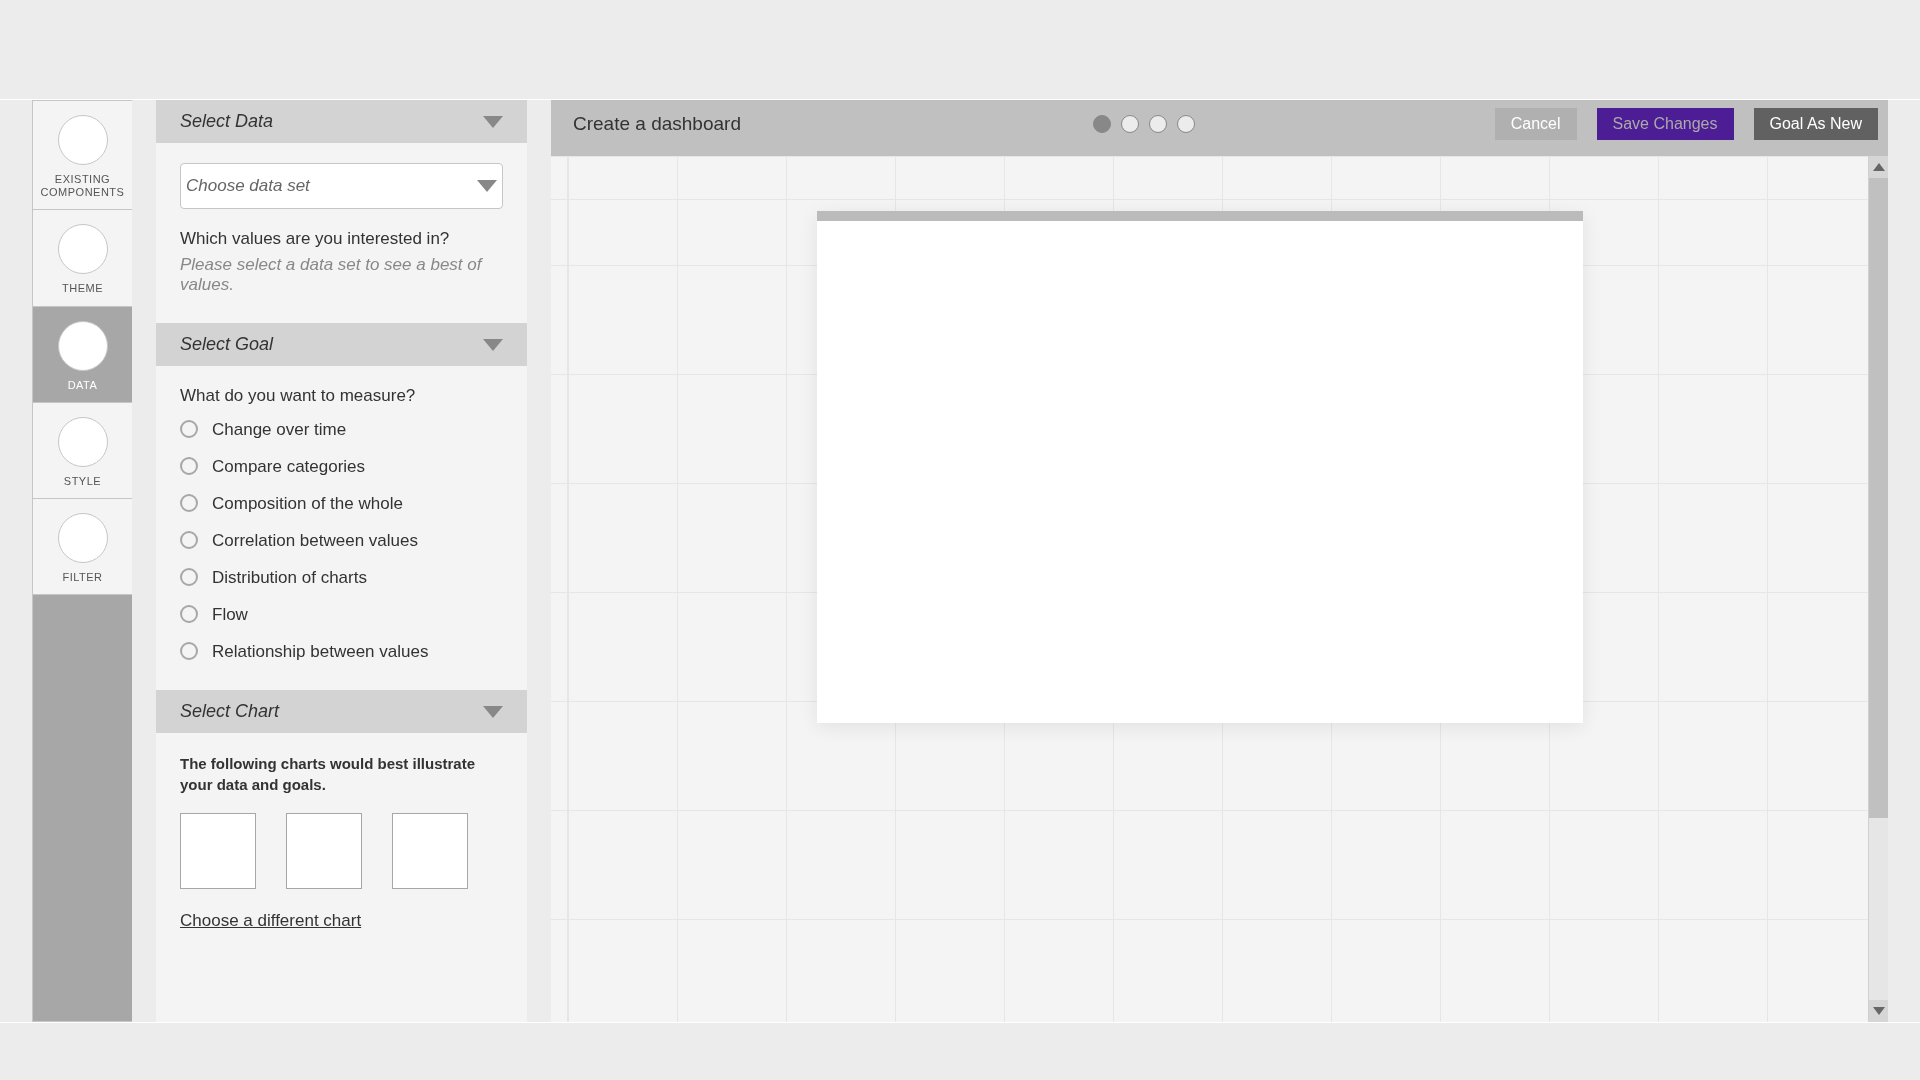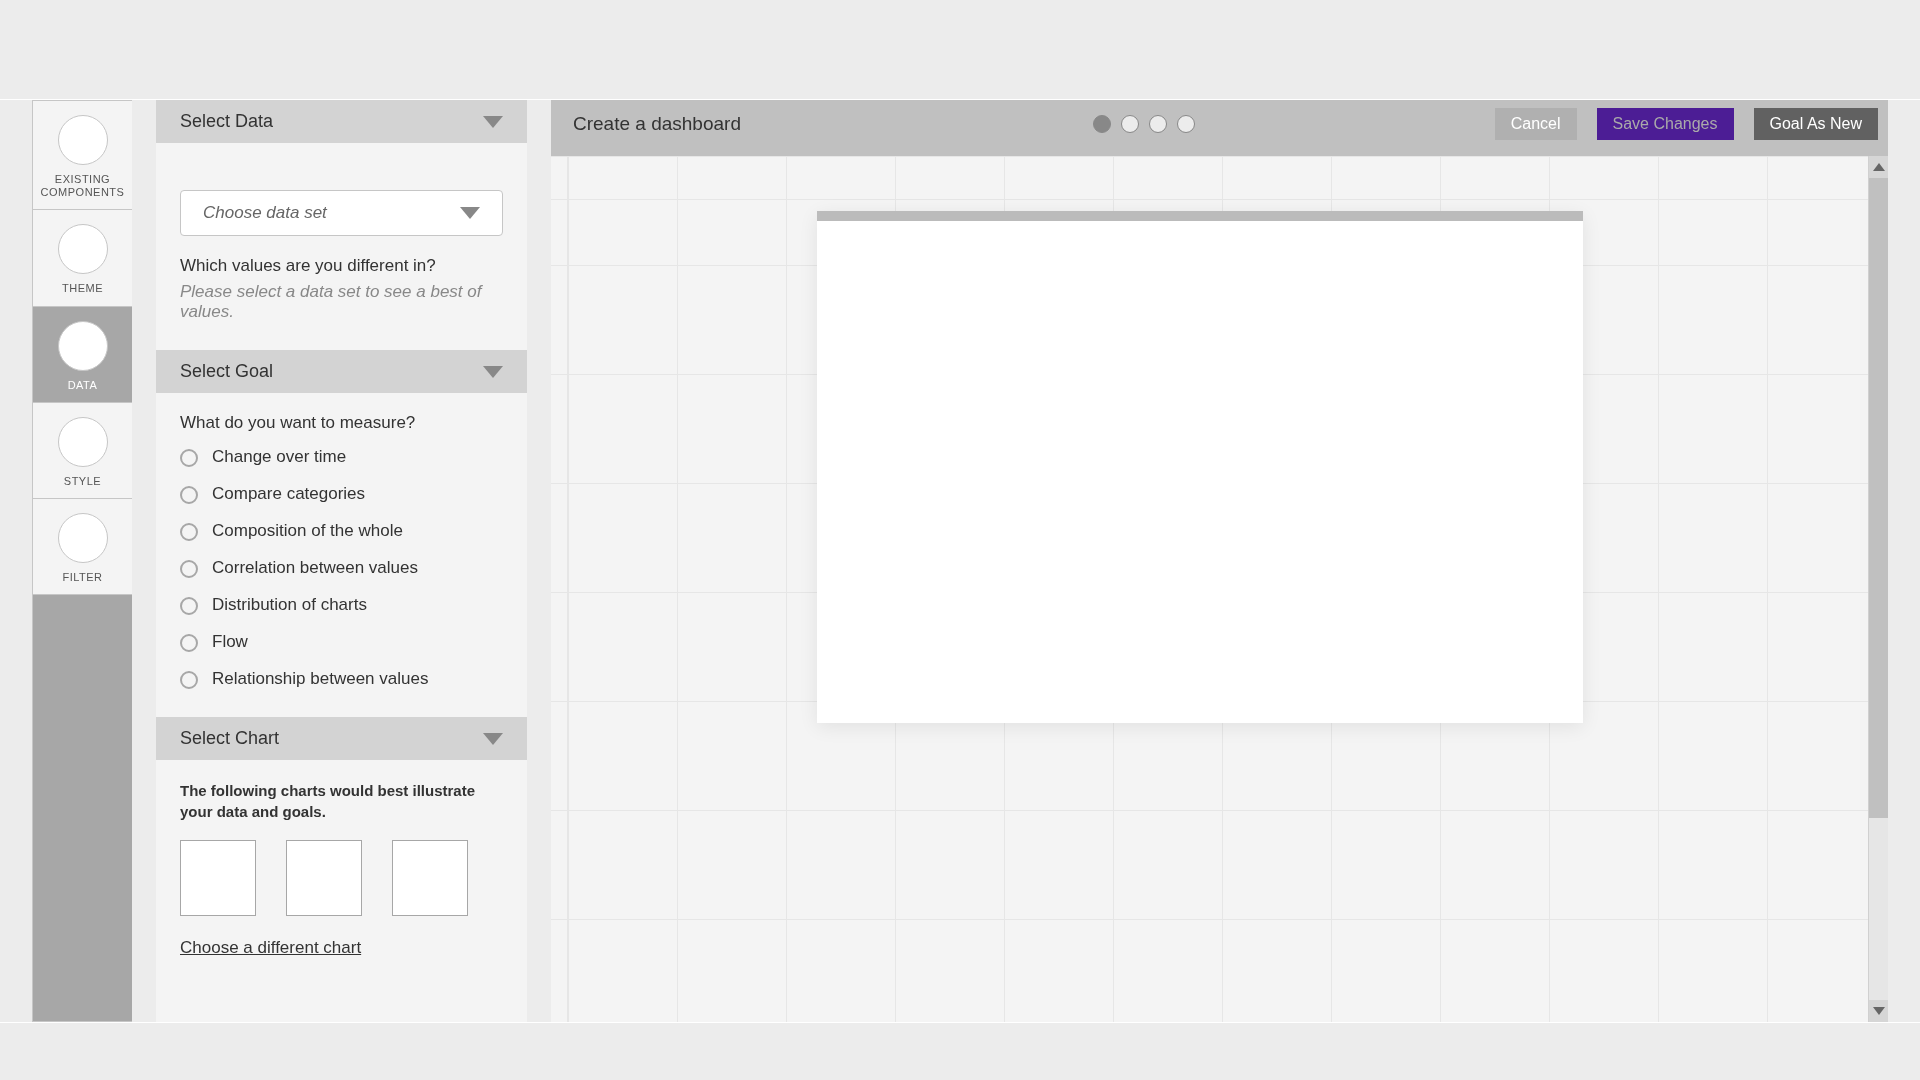--- a/index.html
+++ b/index.html
@@ -80,42 +80,42 @@
       padding: 11px 24px;
       display: flex;
       align-items: center;
       justify-content: space-between;
       cursor: pointer;
     }
     .section-header-title {
       font-size: 18px;
       color: #333;
       font-weight: 400;
+      font-style: italic;
     }
     .chevron-down {
       width: 0; height: 0;
       border-left: 10px solid transparent;
       border-right: 10px solid transparent;
       border-top: 12px solid #888;
     }
     .section-body {
       padding: 20px 24px 28px;
       background: #f4f4f4;
     }
     .dropdown {
       background: #fff;
       border: 1px solid #c6c6c6;
       border-radius: 4px;
-      padding: 12px 22px;
+      padding: 12px 5px;
       display: flex;
       align-items: center;
       justify-content: space-between;
       cursor: pointer;
       margin-bottom: 20px;
-      margin-top: 27px;
     }
     .dropdown-placeholder {
       font-style: italic;
       color: #666;
       font-size: 17px;
     }
     .question {
       font-size: 17px;
       color: #333;
       margin-bottom: 6px;
@@ -126,21 +126,21 @@
       font-size: 17px;
     }
     .radio-list {
       display: flex;
       flex-direction: column;
       gap: 17px;
       margin-top: 14px;
     }
     .radio-row {
       display: flex;
-      align-items: flex-end;
+      align-items: flex-start;
       gap: 14px;
       cursor: pointer;
     }
     .radio-dot {
       width: 18px; height: 18px;
       border-radius: 50%;
       border: 2px solid #a7a7a7;
       flex-shrink: 0;
     }
     .radio-label {
@@ -326,21 +326,21 @@
 
     <div class="section-header">
       <span class="section-header-title">Select Data</span>
       <span class="chevron-down"></span>
     </div>
     <div class="section-body">
       <div class="dropdown">
         <span class="dropdown-placeholder">Choose data set</span>
         <span class="chevron-down"></span>
       </div>
-      <div class="question">Which values are you different in?</div>
+      <div class="question">Which values are you interested in?</div>
       <div class="hint">Please select a data set to see a best of values.</div>
     </div>
 
     <div class="section-header">
       <span class="section-header-title">Select Goal</span>
       <span class="chevron-down"></span>
     </div>
     <div class="section-body">
       <div class="question">What do you want to measure?</div>
       <div class="radio-list">

